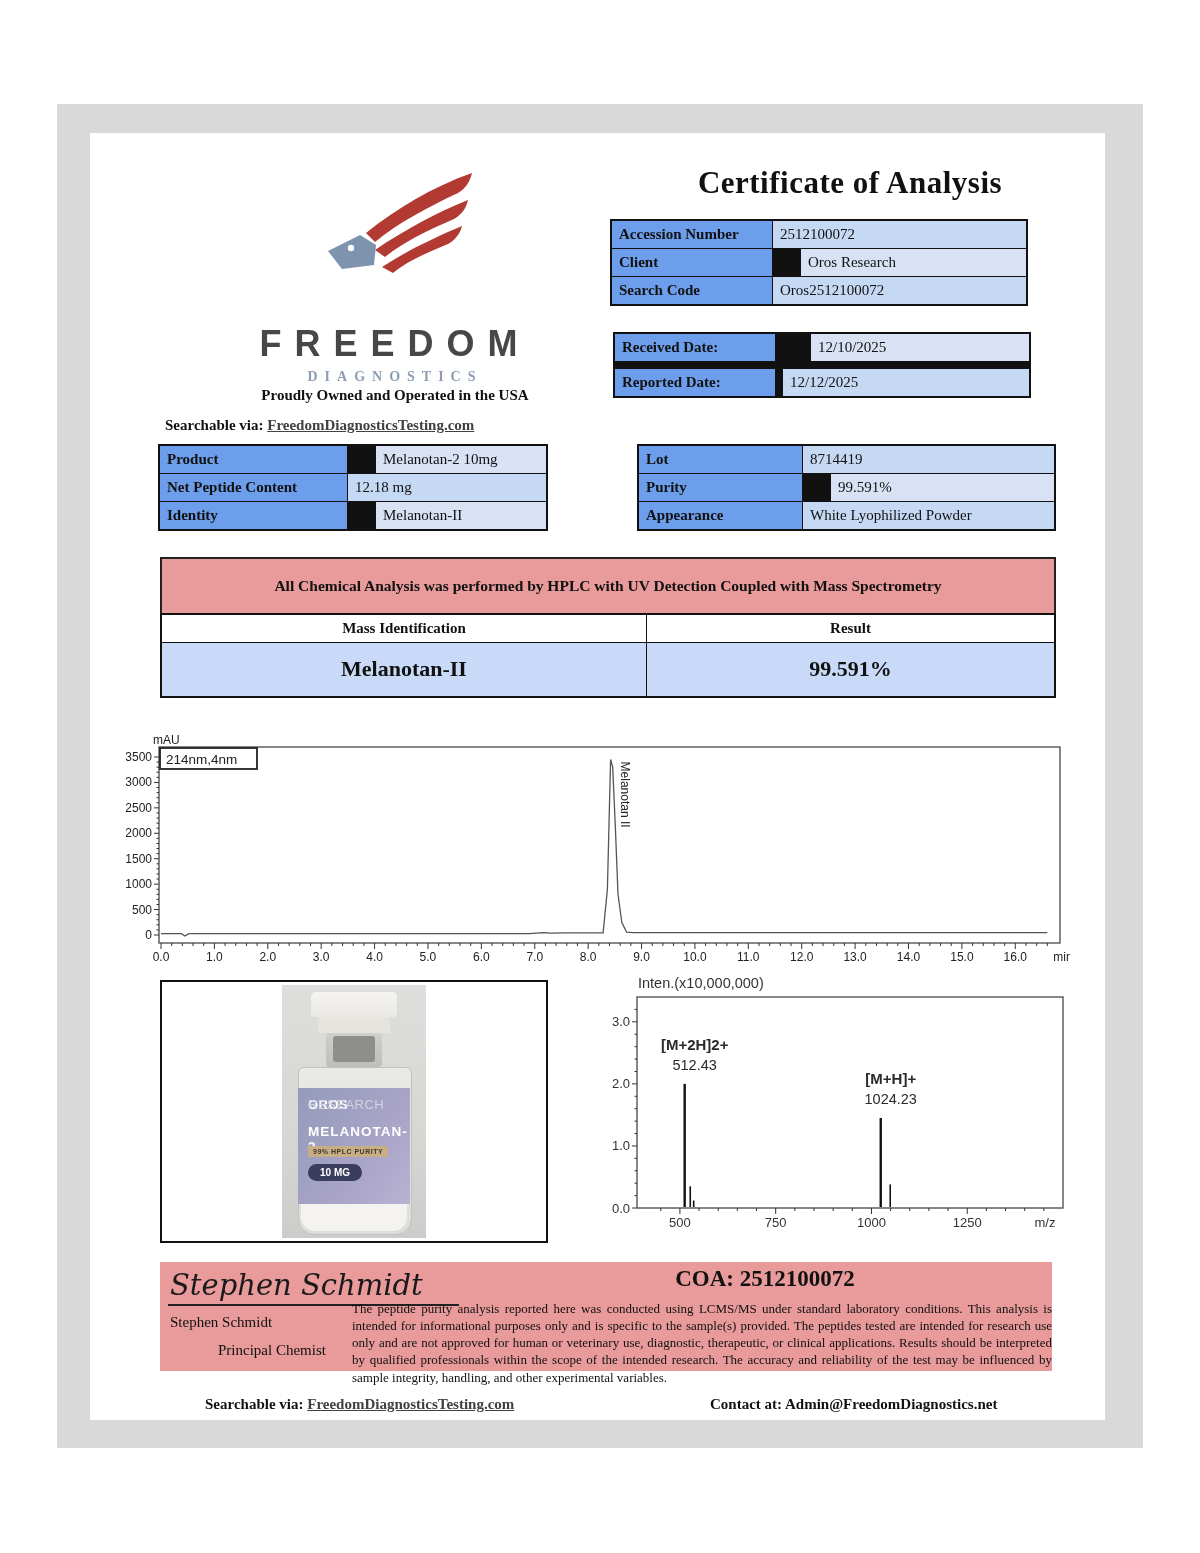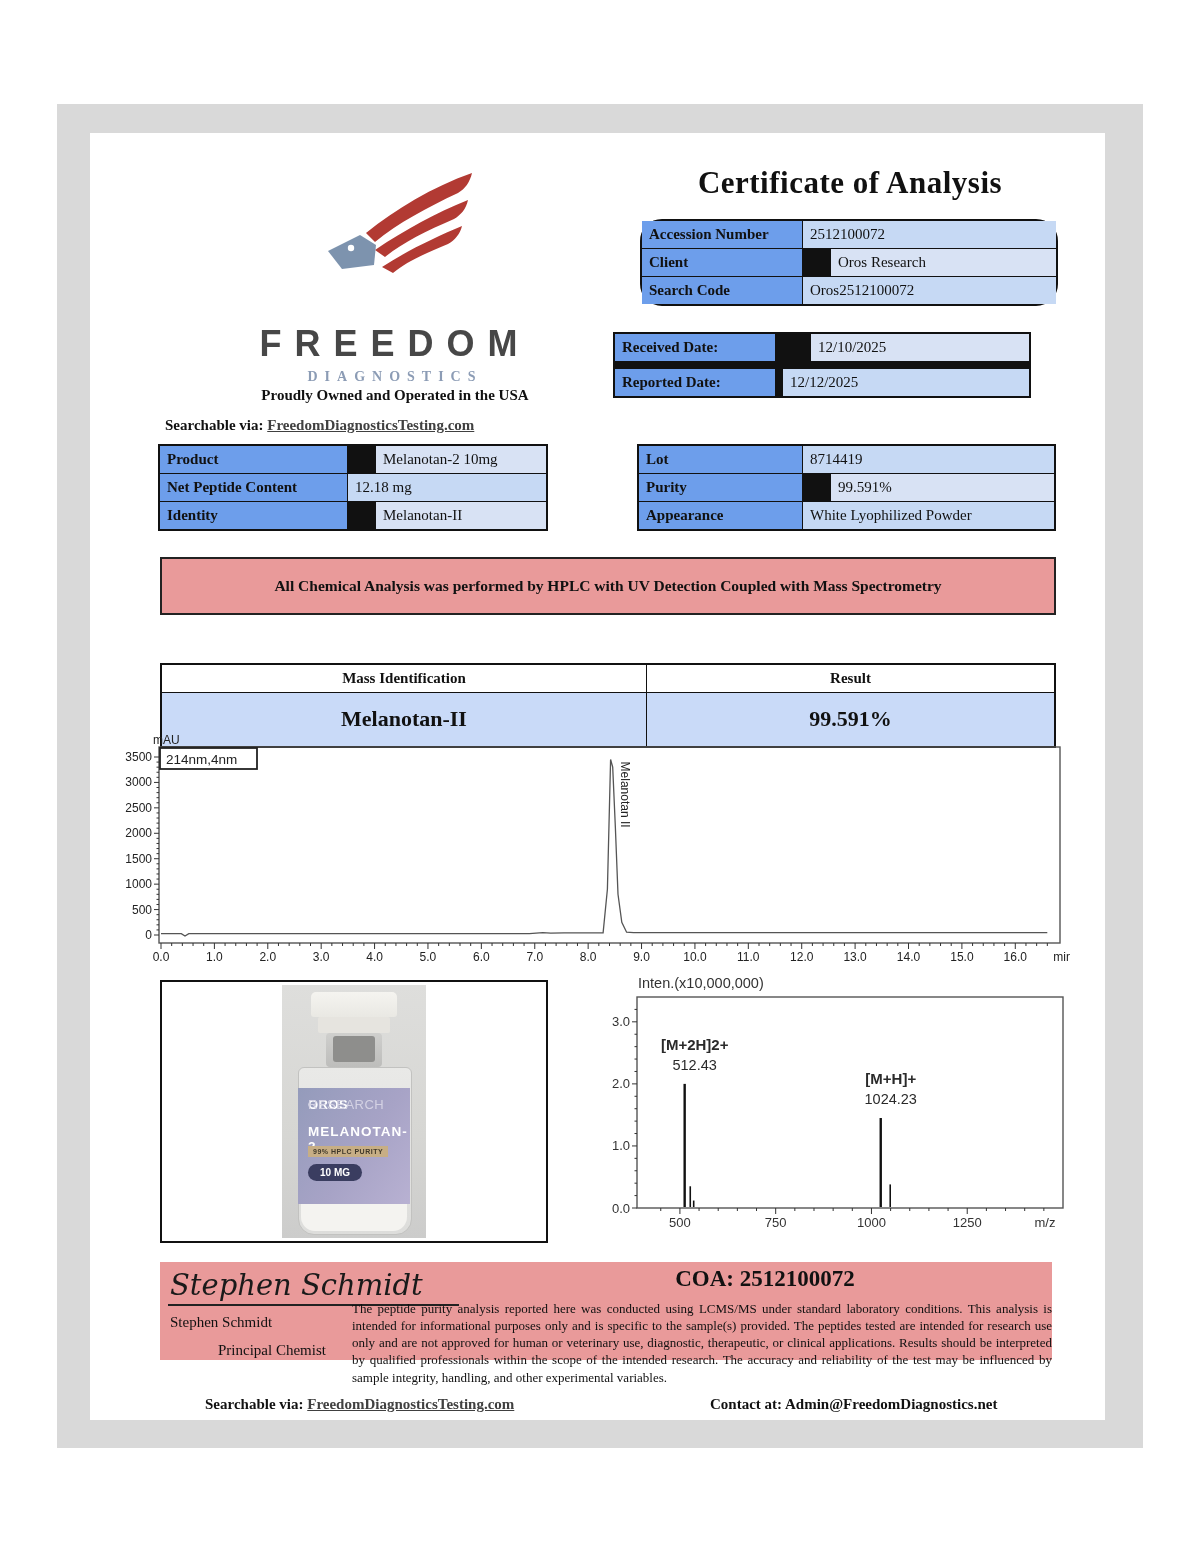--- a/index.html
+++ b/index.html
@@ -25,21 +25,21 @@
   
   .kvtable{position:absolute;border:2px solid #111;display:grid;background:#111;grid-gap:1px;}
   .kvtable .cell{padding:3px 7px 2px 7px;font-size:15px;line-height:21px;height:22px;overflow:hidden;}
   .kvtable .lbl{background:#6d9eeb;font-weight:bold;}
   .kvtable .v0{background:#c6d9f4;}
   .kvtable .v1{background:#d8e2f4;margin-left:28px;}
 
   
   .banner{left:70px;top:424px;width:892px;height:54px;background:#e99a9a;border:2px solid #222;
     text-align:center;line-height:54px;font-weight:bold;font-size:15.5px;}
-  .mass-table{left:70px;top:530px;width:892px;border:2px solid #111;background:#111;
+  .mass-table{left:70px;top:480px;width:892px;border:2px solid #111;background:#111;
     display:grid;grid-template-columns:484px 1fr;grid-gap:1px;}
   .mass-table .hd{background:#fff;text-align:center;font-weight:bold;font-size:15px;padding:5px 0;}
   .mass-table .dt{background:#c9daf8;text-align:center;font-weight:bold;font-size:22px;padding:13px 0 14px 0;}
 
   
   .chart-svg{position:absolute;font-family:"Liberation Sans",sans-serif;}
 
   
   .vial-box{left:70px;top:847px;width:384px;height:259px;border:2px solid #111;background:#fff;}
   .vial-photo{position:absolute;left:120px;top:3px;width:144px;height:253px;
@@ -57,21 +57,21 @@
   .vl-brand{left:10px;top:9px;font-size:13px;font-weight:bold;letter-spacing:.5px;}
   .vl-brand .b2{color:#d4d2e4;font-weight:normal;}
   .vl-name{left:10px;top:36px;font-size:13.5px;font-weight:bold;letter-spacing:1px;}
   .vl-badge{left:10px;top:58px;background:#c7ae85;color:#40392a;font-size:7px;font-weight:bold;
     padding:2px 5px;letter-spacing:.5px;}
   .vl-dose{left:10px;top:76px;background:#3a3d60;color:#fff;font-size:10px;font-weight:bold;
     border-radius:9px;padding:3px 12px;}
   .vial-powder{left:2px;top:126px;width:106px;height:37px;background:#f4f3f0;border-radius:2px 2px 14px 14px;}
 
   
-  .sig-box{left:70px;top:1129px;width:892px;height:98px;background:#e99a9a;}
+  .sig-box{left:70px;top:1129px;width:892px;height:109px;background:#e99a9a;}
   .sig-script{position:absolute;left:8px;top:6px;font-family:"DejaVu Serif",serif;font-style:italic;
     font-size:29px;color:#1a1a1a;border-bottom:2px solid #222;padding:0 36px 2px 2px;}
   .sig-name{position:absolute;left:10px;top:52px;font-size:15px;}
   .sig-title{position:absolute;left:10px;top:80px;font-size:15px;margin-left:48px;}
   .sig-coa{position:absolute;left:300px;top:4px;width:610px;text-align:center;font-size:23px;font-weight:bold;}
   .sig-disc{position:absolute;left:192px;top:38px;width:700px;font-size:13px;line-height:1.32;text-align:justify;}
 
   
   .footer{top:1263px;left:0;width:1015px;font-size:15px;font-weight:bold;}
   .footer .f-left{position:absolute;left:115px;top:0;}
@@ -95,21 +95,21 @@
     <div class="logo-sub">DIAGNOSTICS</div>
   </div>
   <div class="abs tagline">Proudly Owned and Operated in the USA</div>
   <div class="abs searchline">
     <span>Searchable via:</span>
     <a href="#">FreedomDiagnosticsTesting.com</a>
   </div>
 
   <div class="abs coa-title">Certificate of Analysis</div>
 
-  <div class="kvtable" style="left:550px;top:86px;width:414px;grid-template-columns:160px 1fr;border-radius:22px;">
+  <div class="kvtable" style="left:520px;top:86px;width:414px;grid-template-columns:160px 1fr;">
     <div class="cell lbl">Accession Number</div>
     <div class="cell v0">2512100072</div>
     <div class="cell lbl">Client</div>
     <div class="cell v1">Oros Research</div>
     <div class="cell lbl">Search Code</div>
     <div class="cell v0">Oros2512100072</div>
   </div>
 
   <div class="kvtable" style="left:523px;top:199px;width:414px;grid-template-columns:160px 1fr;gap:8px;">
     <div class="cell lbl">Received Date:</div>

